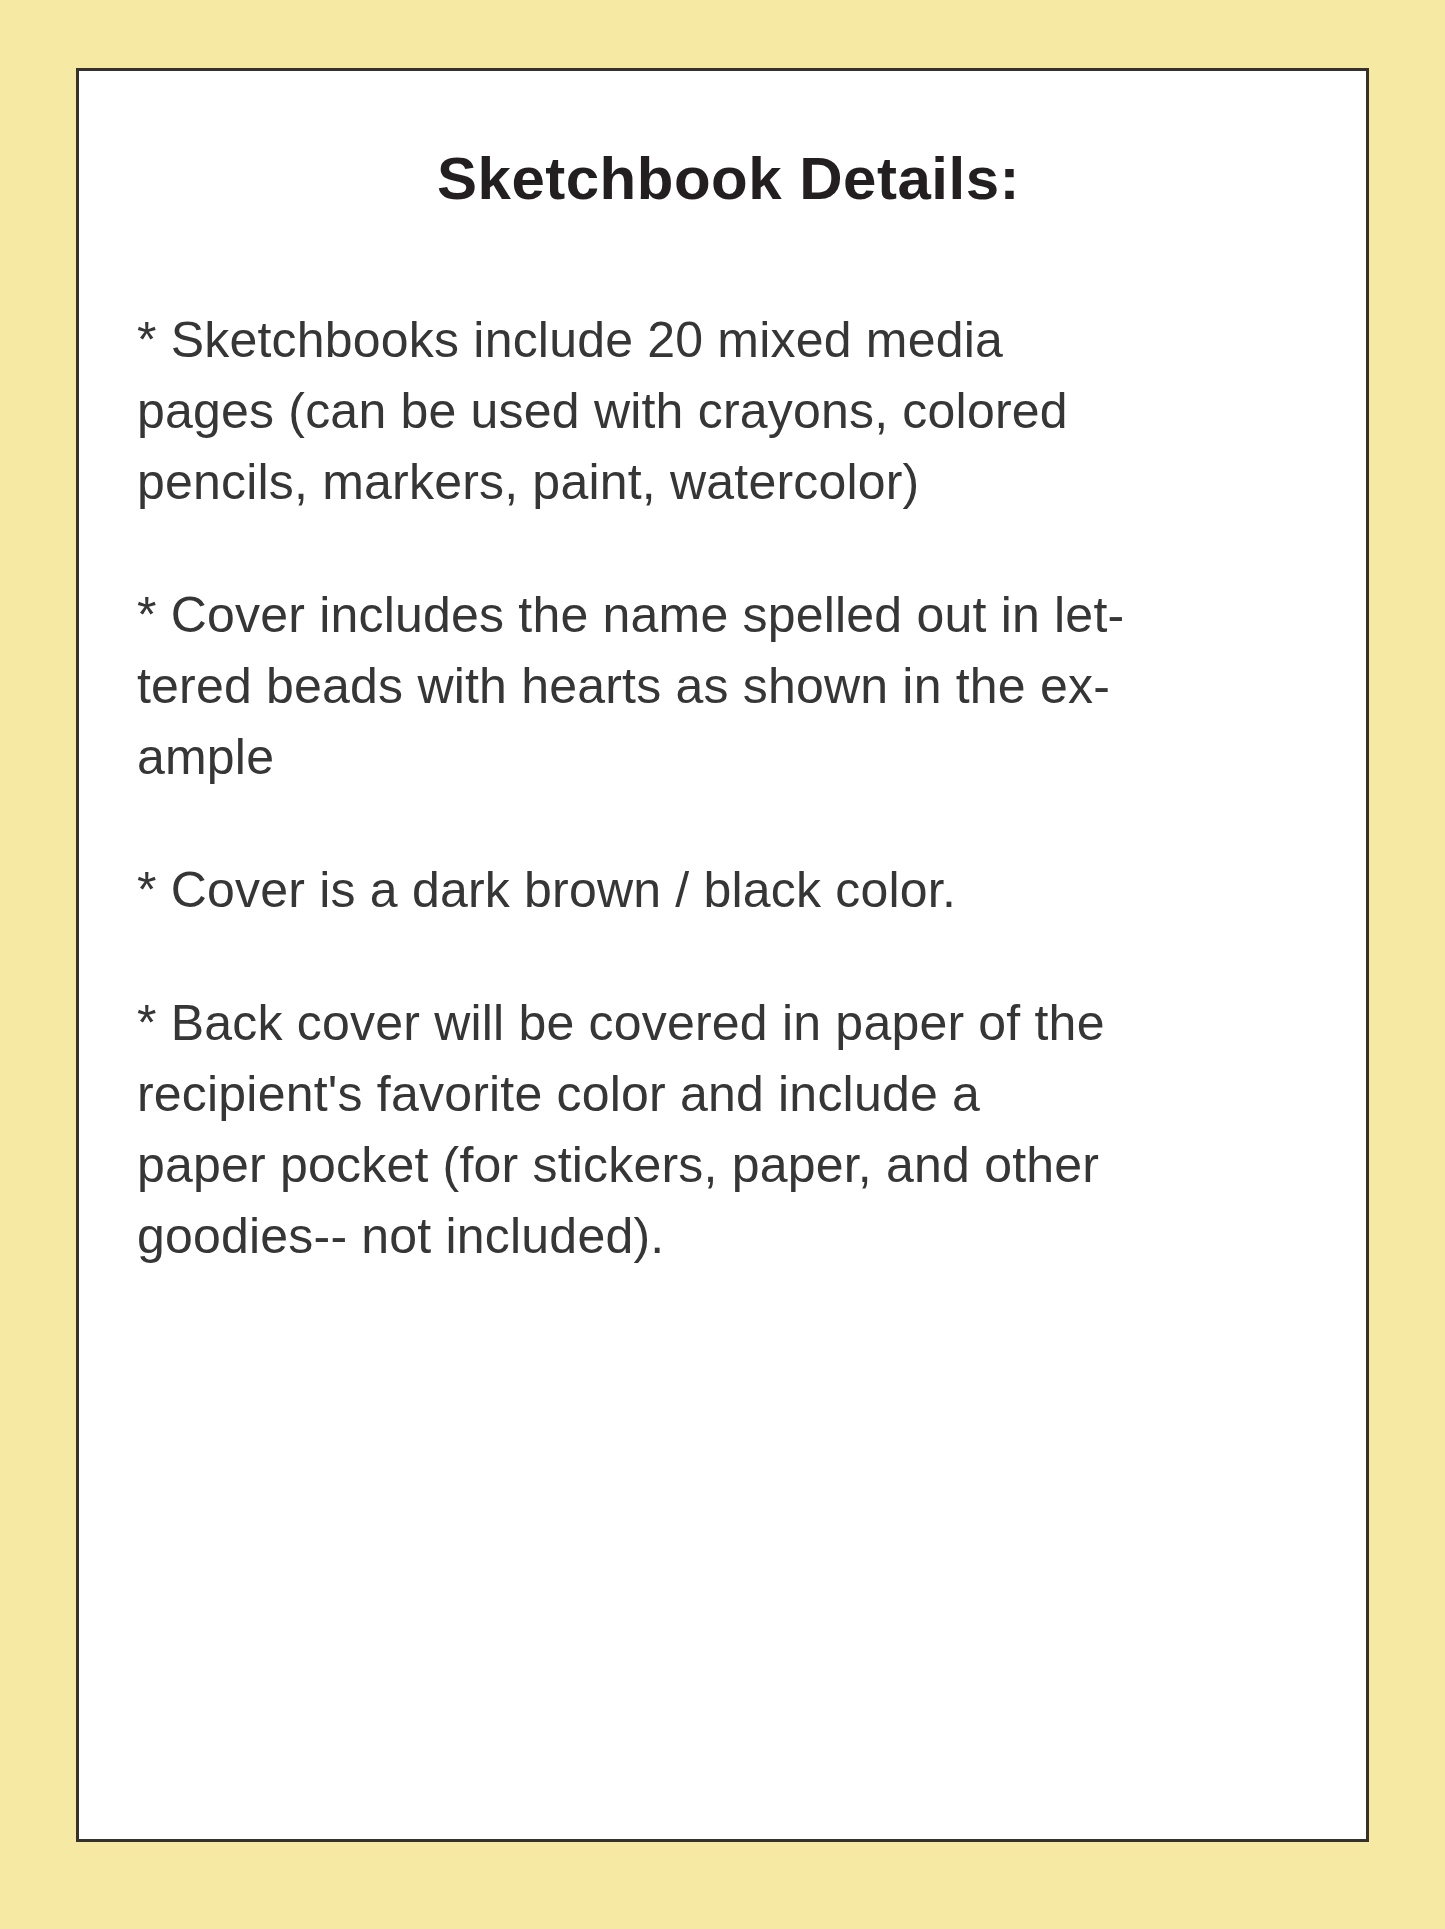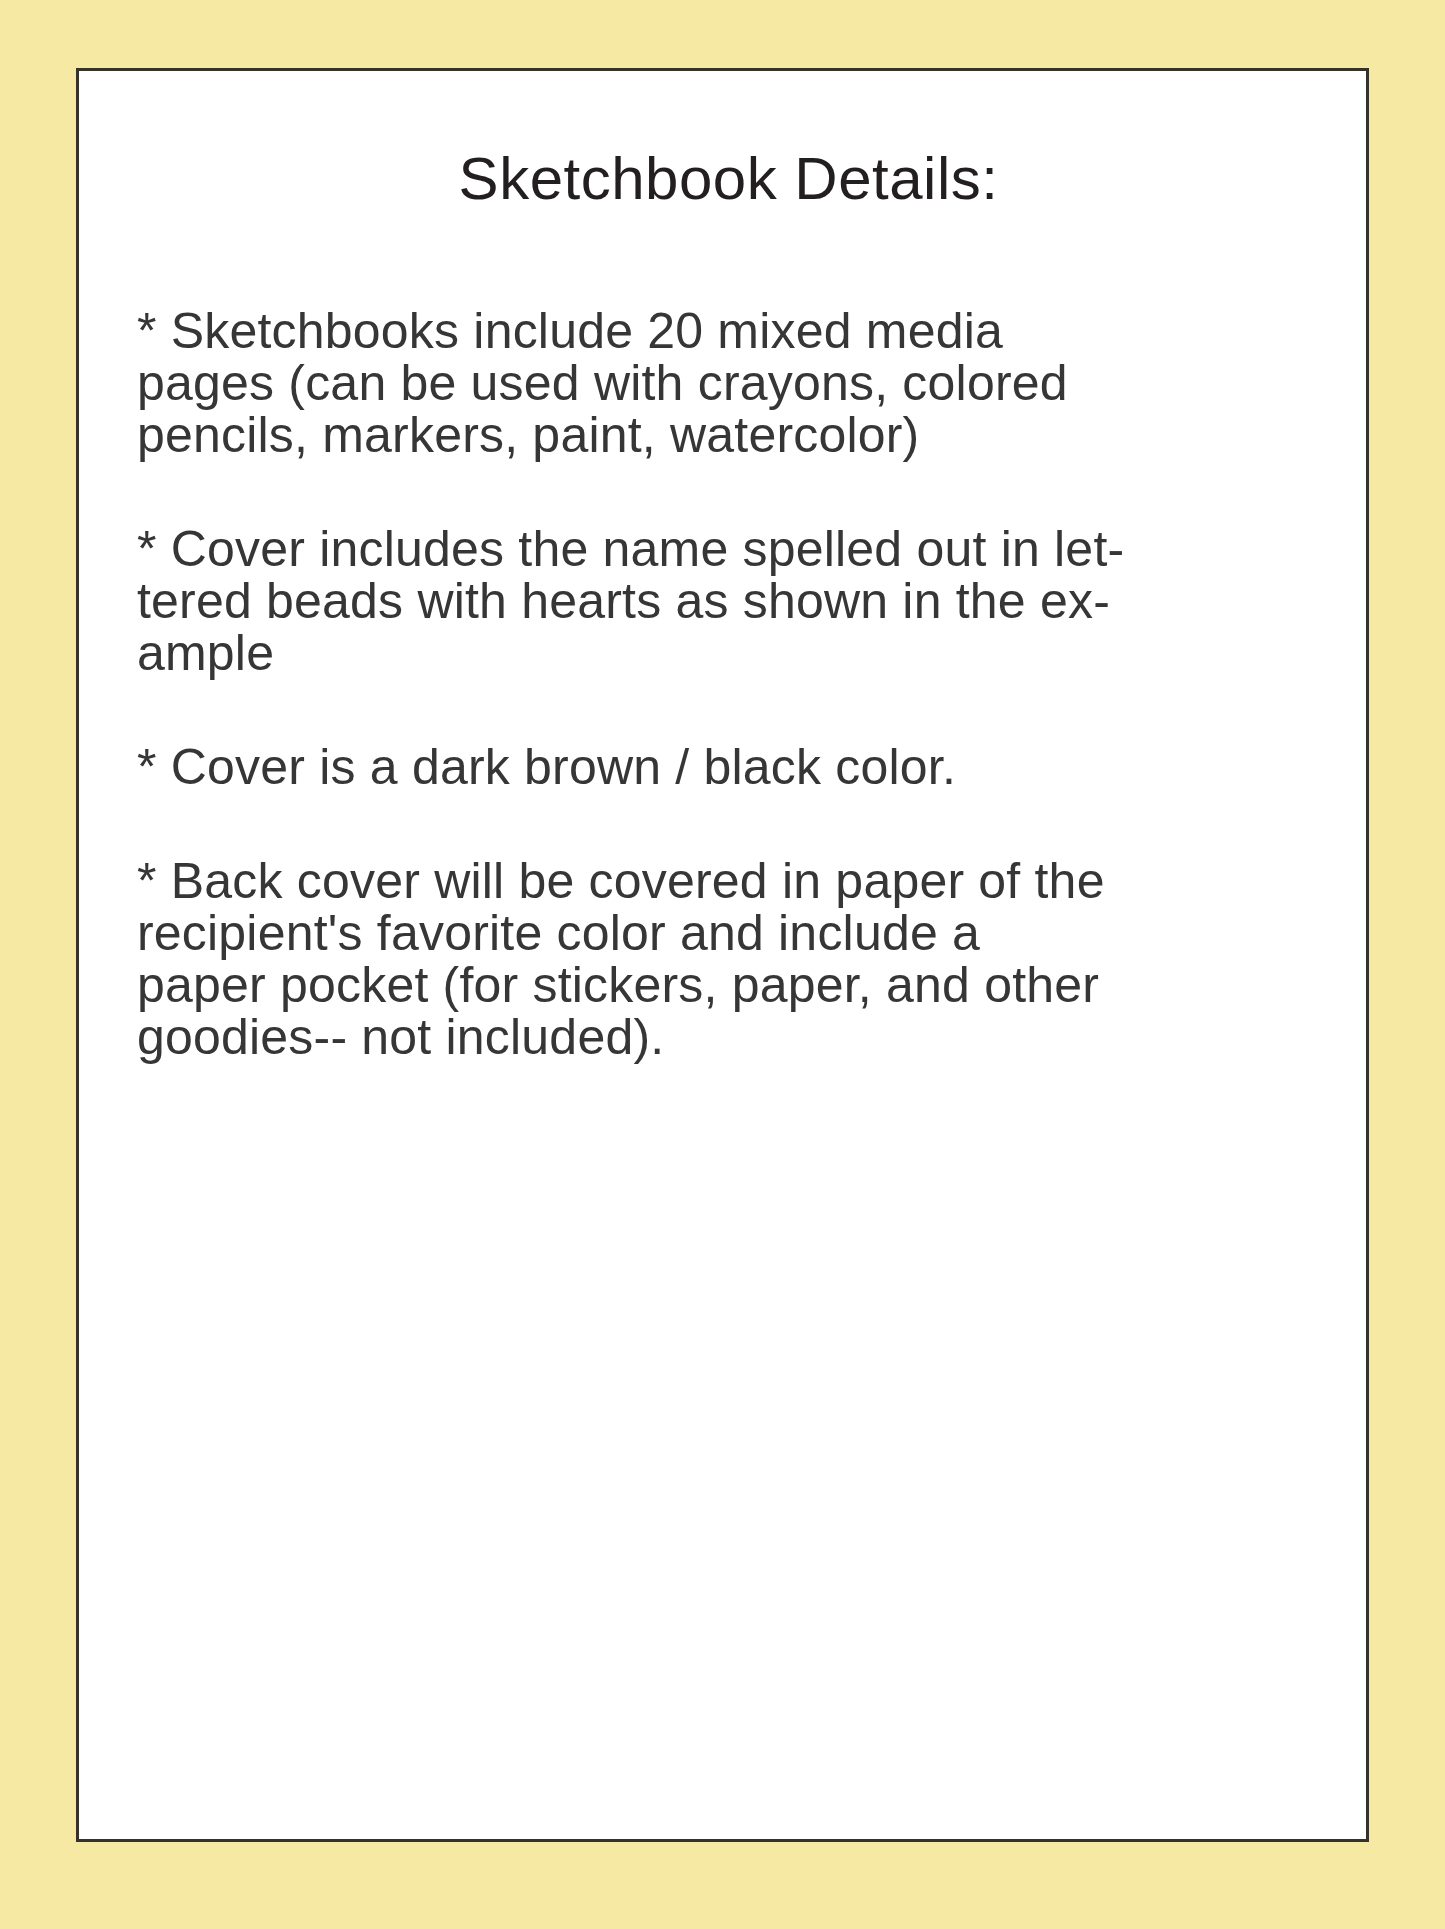--- a/index.html
+++ b/index.html
@@ -29,31 +29,31 @@
     top: 68px;
     width: 1293px;
     height: 1774px;
     background: var(--card-bg);
     border: 3px solid var(--card-border);
     padding: 78px 46px 0 58px;
   }
   .card-title {
     text-align: center;
     font-size: 60px;
-    font-weight: normal;
+    font-weight: bold;
     line-height: 1;
     letter-spacing: 0.5px;
     color: var(--title-color);
   }
   .content {
     margin-top: 96px;
   }
   .para {
     font-size: 50px;
-    line-height: 52px;
+    line-height: 71px;
     color: var(--body-color);
     white-space: pre-line;     
     margin-bottom: 62px;
     letter-spacing: 0.2px;
   }
   .para:last-child { margin-bottom: 0; }
 </style>
 </head>
 <body>
 

